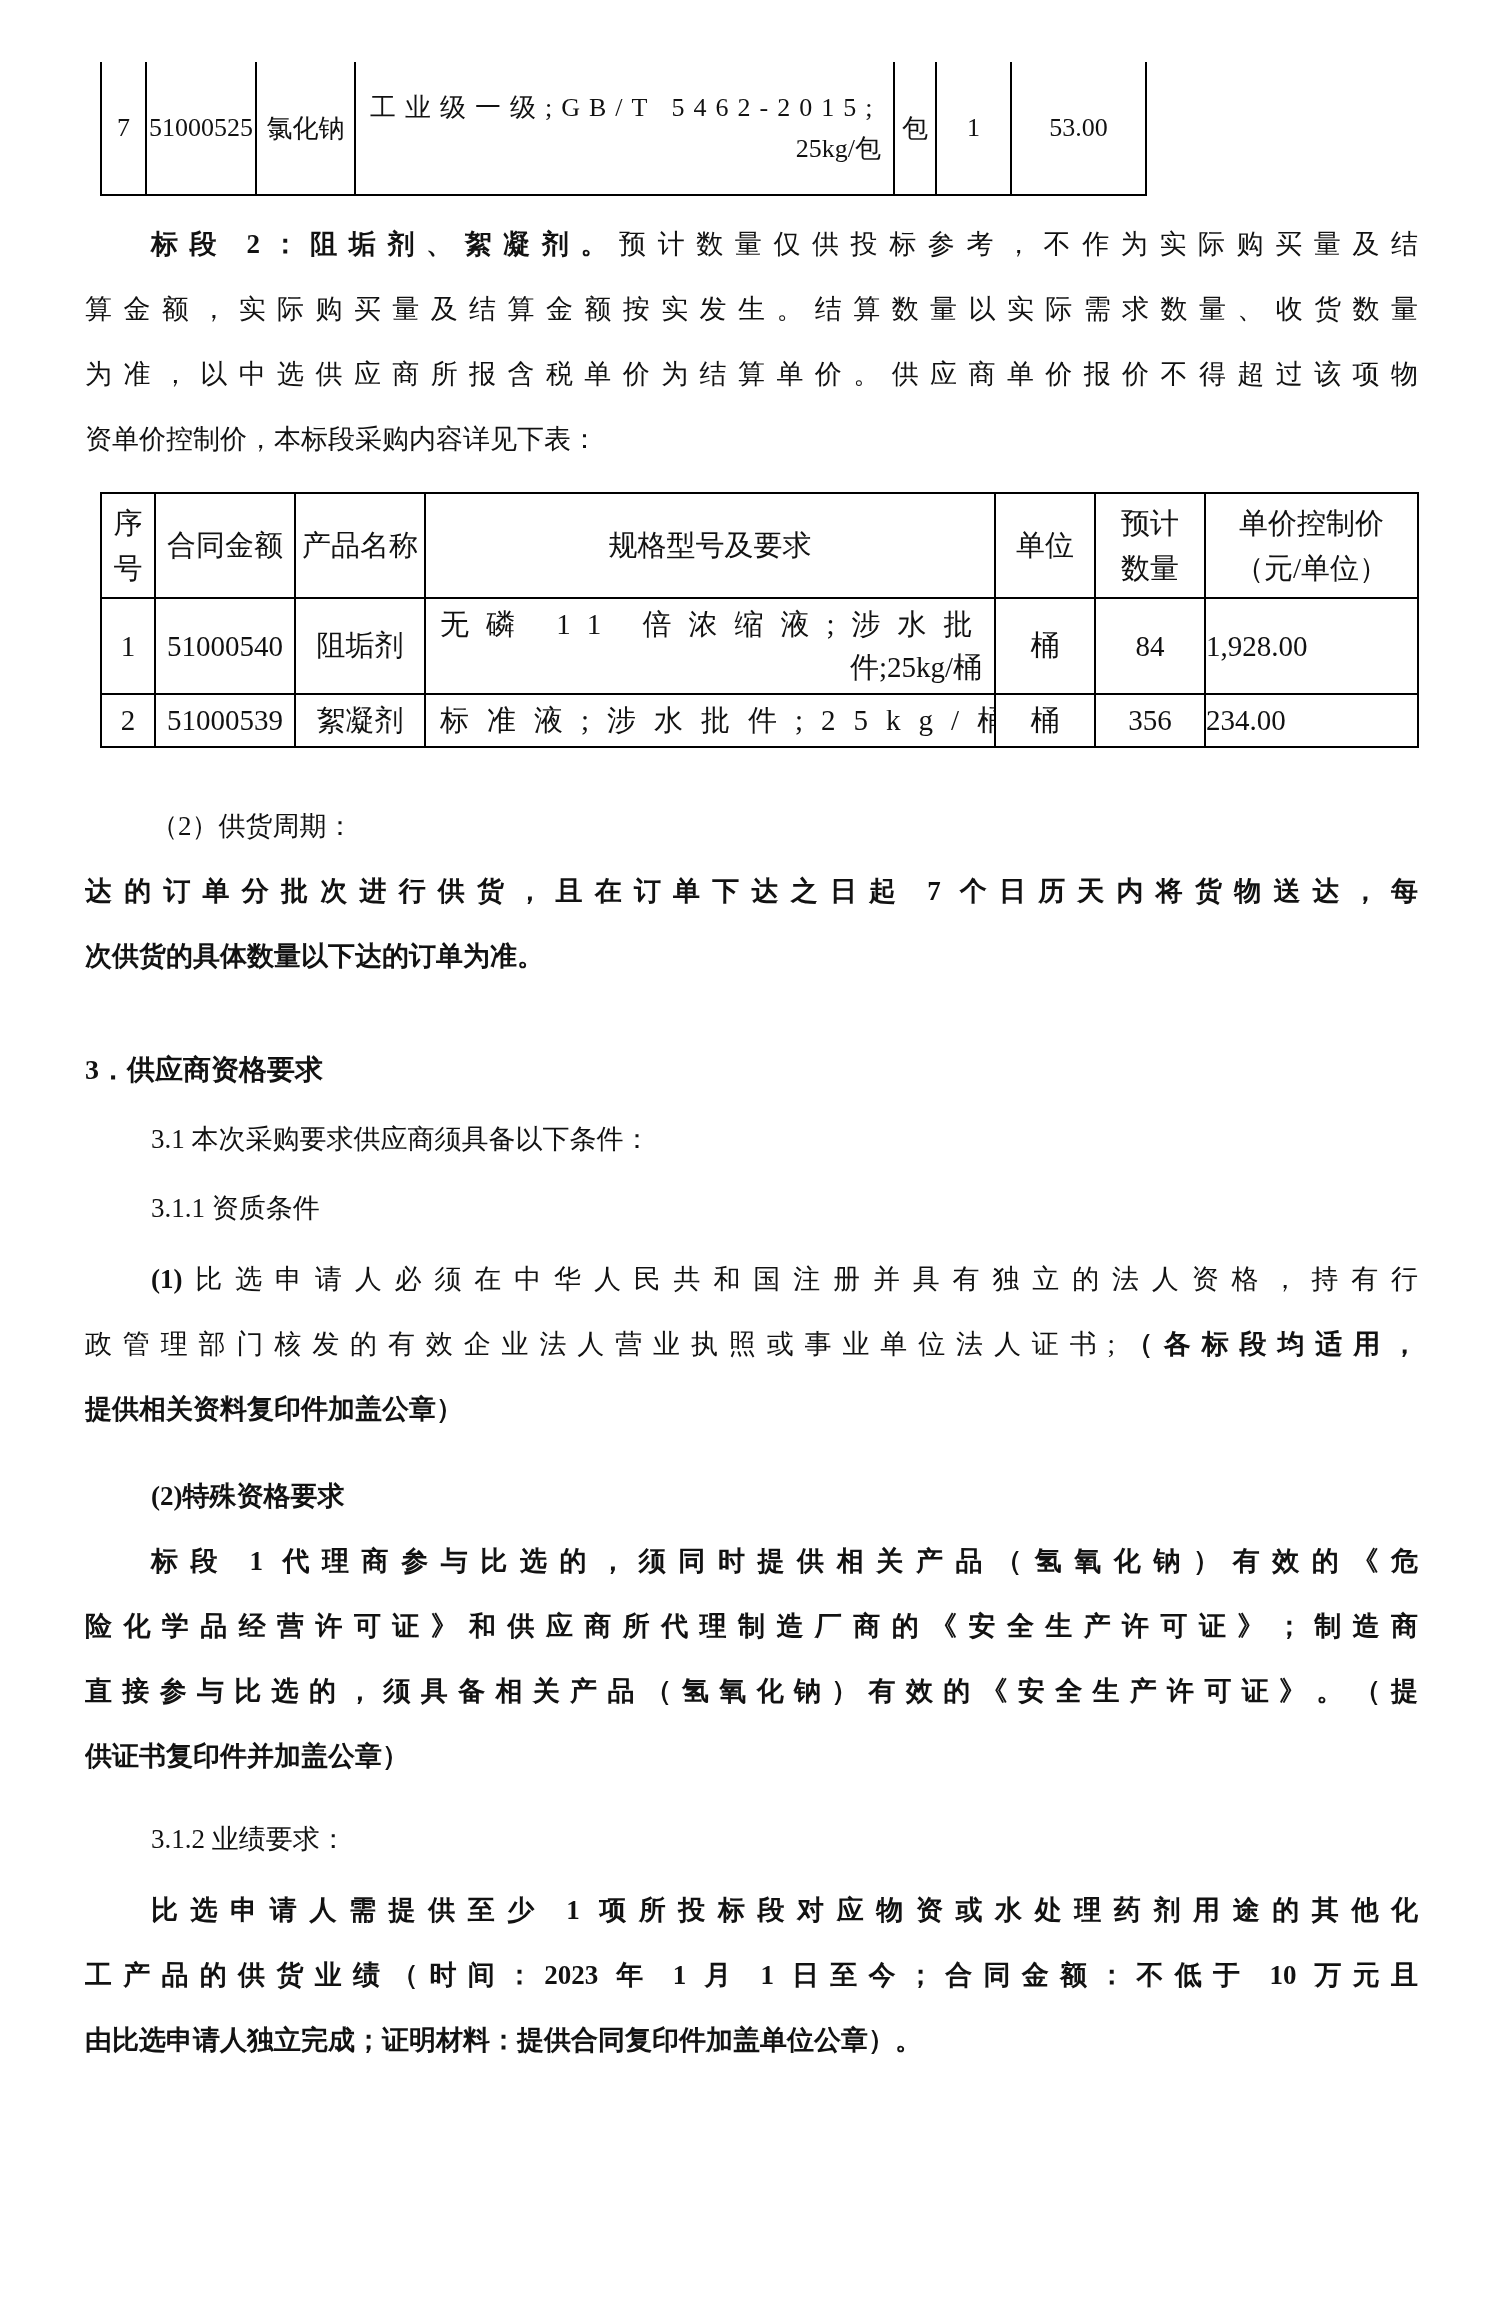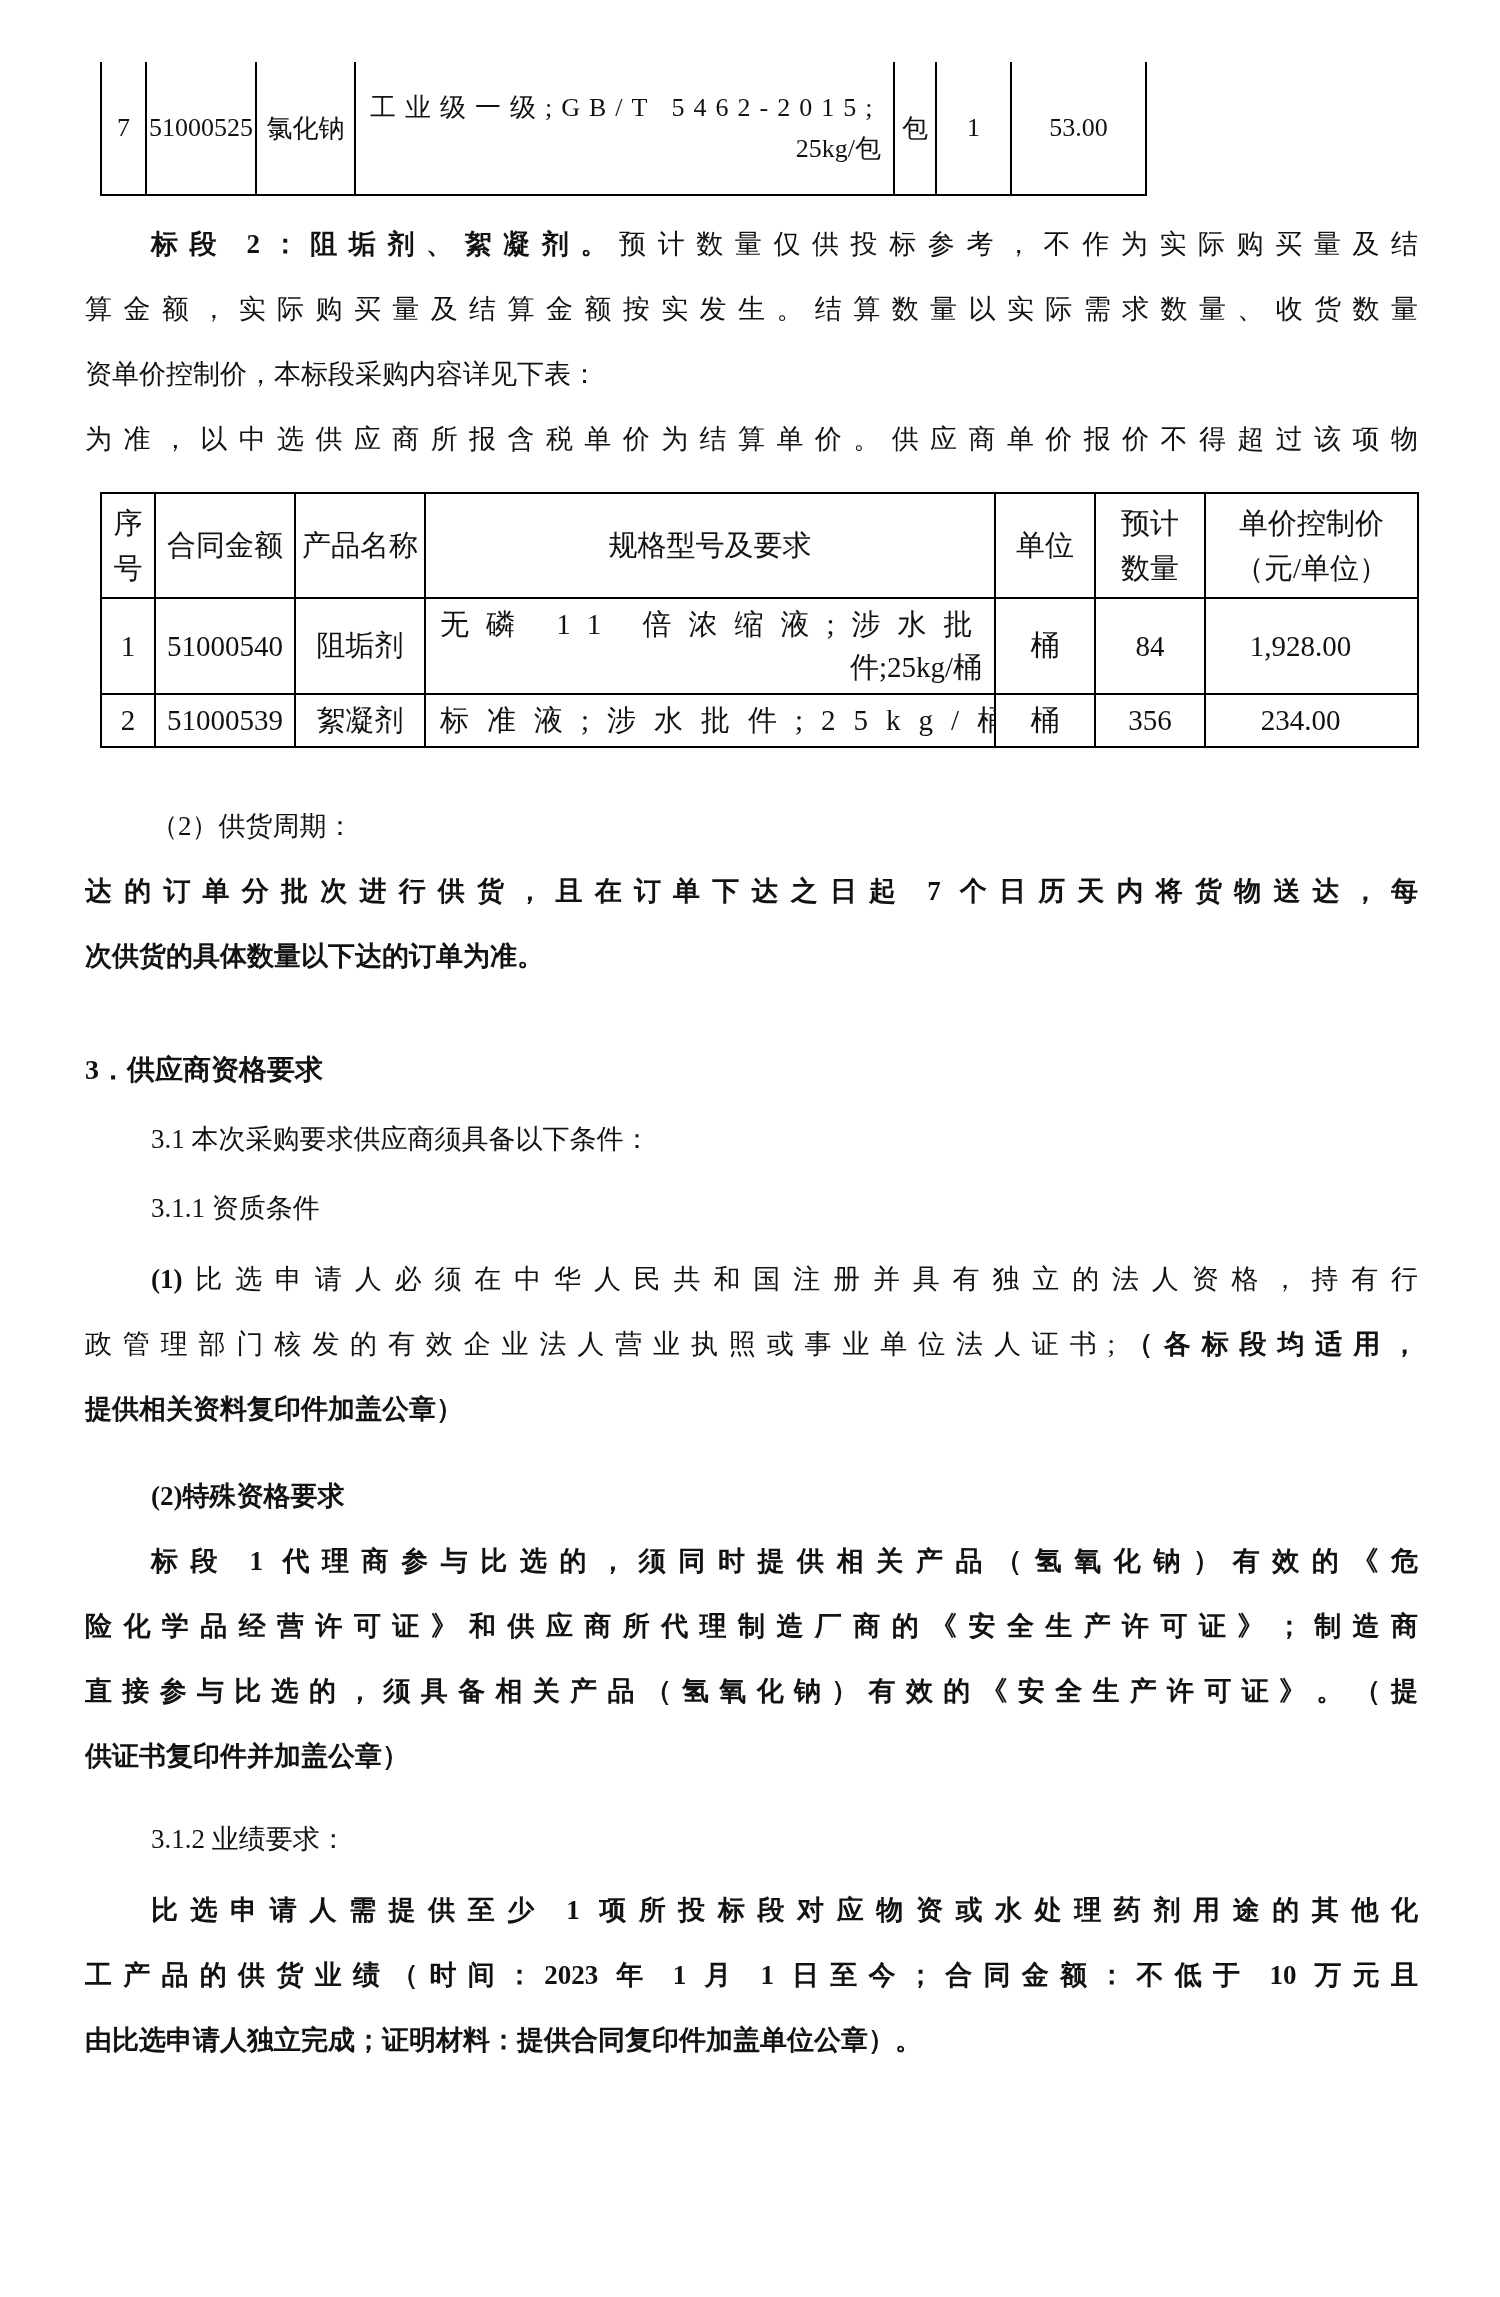--- a/index.html
+++ b/index.html
@@ -20,21 +20,21 @@
   .h3 { font-size: 28px; line-height: 66px; height: 66px; }
 
   
   .t { border-collapse: collapse; table-layout: fixed; margin-left: 15px; }
   .t td { border: 2px solid #000; vertical-align: middle; padding: 0; overflow: hidden; }
   .t1 { width: 1045px; font-size: 26px; }
   .t1 td { border-top: 0; }
   .t2 { width: 1317px; font-size: 29px; }
   .ctr { text-align: center; }
   .nw  { white-space: nowrap; }
-  .rt  { text-align: center; padding-right: 22px !important; border-radius: 17px; }
+  .rt  { text-align: left; padding-right: 22px !important; border-radius: 17px; }
   .cl div { white-space: nowrap; }
   .cl.ctr div { text-align: center; }
   .hd { line-height: 45px; }
   .spec { text-align: right; padding: 4px 12px 4px 14px !important; }
   .t1 .spec { line-height: 41px; }
   .t2 .spec { line-height: 43px; }
   .spec1 div:first-child  { letter-spacing: 9px; }
   .spec2a div:first-child { letter-spacing: 17px; }
   .spec2b { letter-spacing: 18px; white-space: nowrap; }
 </style>
@@ -66,22 +66,22 @@
         <td class="ctr nw">包</td>
         <td class="ctr nw">1</td>
         <td class="ctr nw">53.00</td>
       </tr>
     </tbody>
       </table>
 
     <div class="para" style="margin-top:16px">
       <div class="pline jfy ind"><span class="b">标段 2：阻垢剂、絮凝剂。</span><span>预计数量仅供投标参考，不作为实际购买量及结</span></div>
       <div class="pline jfy">算金额，实际购买量及结算金额按实发生。结算数量以实际需求数量、收货数量</div>
+      <div class="pline jfy">为准，以中选供应商所报含税单价为结算单价。供应商单价报价不得超过该项物</div>
       <div class="pline">资单价控制价，本标段采购内容详见下表：</div>
-      <div class="pline jfy">为准，以中选供应商所报含税单价为结算单价。供应商单价报价不得超过该项物</div>
     </div>
 
     <table class="t t2" style="margin-top:20px">
       <colgroup>
         <col style="width:54px">
           <col style="width:140px">
           <col style="width:130px">
         <col style="width:570px">
           <col style="width:100px">
           <col style="width:110px">

